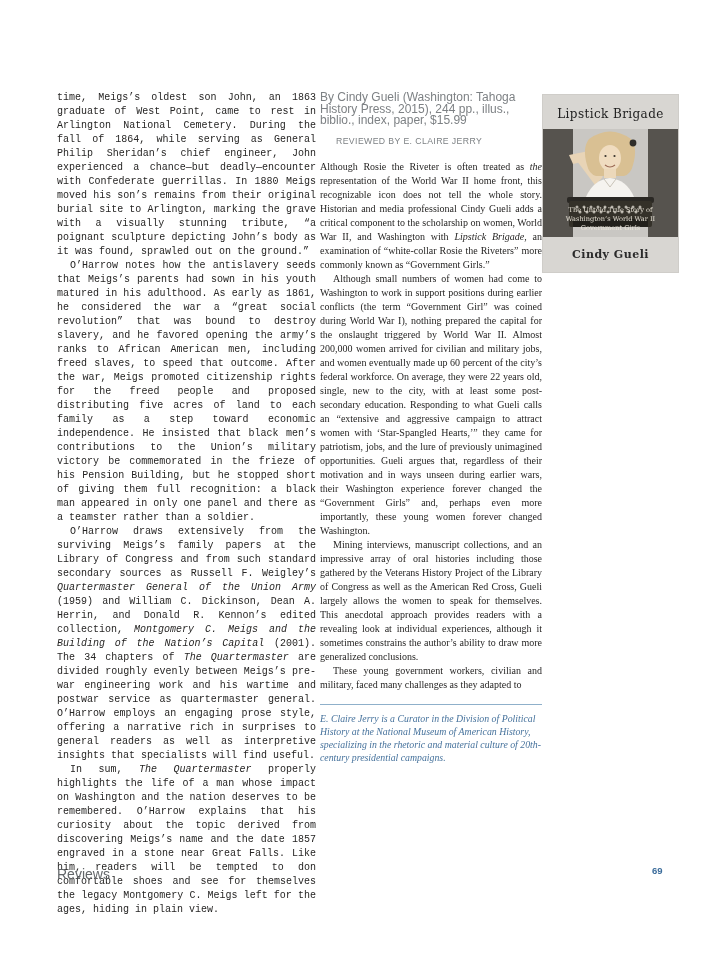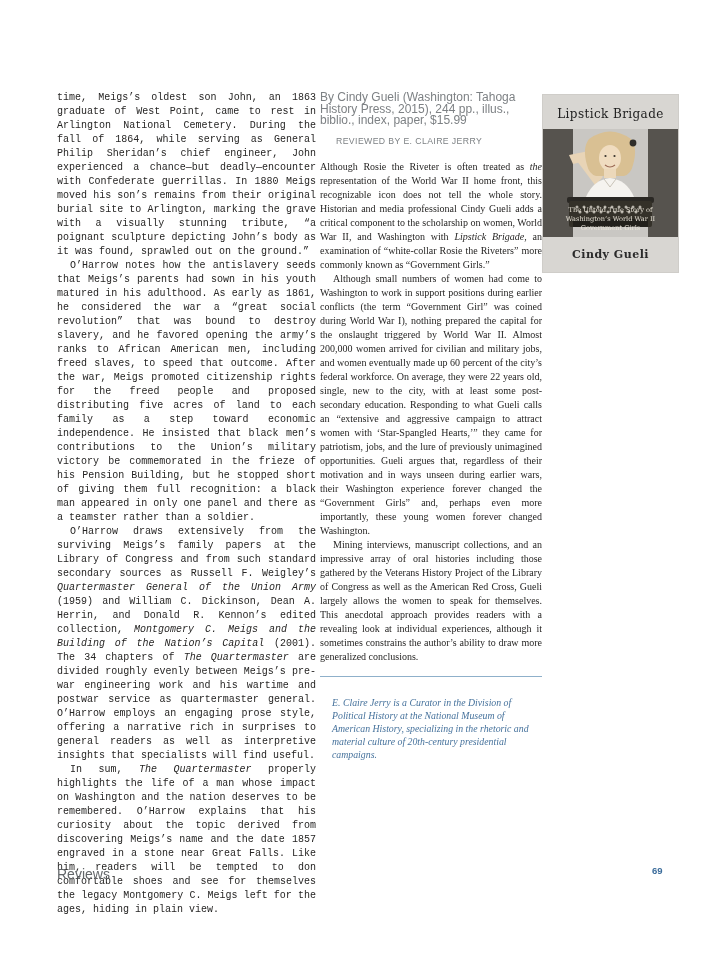--- a/index.html
+++ b/index.html
@@ -30,21 +30,21 @@
     margin:9px 0 0 16px; font-family:"Liberation Sans", sans-serif;
     font-size:8.7px; line-height:10px; color:#7d8184; letter-spacing:0.4px;
   }
   .review-body { margin-top:14px; }
 
   
   .bio-block {
     margin-top:12px; border-top:1px solid #8fb0ca; padding-top:7px;
   }
   .bio-text {
-    margin:12px; font-style:italic; font-size:9.8px; line-height:13.2px;
+    margin:0; font-style:italic; font-size:9.8px; line-height:13.2px;
     color:#46729c;
   }
 
   
   .cover-wrap {
     position:absolute; left:543px; top:95px; width:135px; height:177px;
     box-shadow:0 0 0 1px #cfcdc9;
   }
   .cover-wrap svg { display:block; }
 
@@ -72,20 +72,21 @@
       </div>
   </div>
 
   <div class="col-right">
     <p class="review-byline">By Cindy Gueli (Washington: Tahoga History Press, 2015), 244 pp., illus., biblio., index, paper, $15.99</p>
     <p class="reviewer-credit">REVIEWED BY E. CLAIRE JERRY</p>
     <div class="review-body">
         <p class="para"><span>Although Rosie the Riveter is often treated as </span><span class="it">the</span><span> representation of the World War II home front, this recognizable icon does not tell the whole story. Historian and media professional Cindy Gueli adds a critical component to the scholarship on women, World War II, and Washington with </span><span class="it">Lipstick Brigade</span><span>, an examination of “white-collar Rosie the Riveters” more commonly known as “Government Girls.”</span></p>
         <p class="para indent"><span>Although small numbers of women had come to Washington to work in support positions during earlier conflicts (the term “Government Girl” was coined during World War I), nothing prepared the capital for the onslaught triggered by World War II. Almost 200,000 women arrived for civilian and military jobs, and women eventually made up 60 percent of the city’s federal workforce. On average, they were 22 years old, single, new to the city, with at least some post-secondary education. Responding to what Gueli calls an “extensive and aggressive campaign to attract women with ‘Star-Spangled Hearts,’” they came for patriotism, jobs, and the lure of previously unimagined opportunities. Gueli argues that, regardless of their motivation and in ways unseen during earlier wars, their Washington experience forever changed the “Government Girls” and, perhaps even more importantly, these young women forever changed Washington.</span></p>
         <p class="para indent"><span>Mining interviews, manuscript collections, and an impressive array of oral histories including those gathered by the Veterans History Project of the Library of Congress as well as the American Red Cross, Gueli largely allows the women to speak for themselves. This anecdotal approach provides readers with a revealing look at individual experiences, although it sometimes constrains the author’s ability to draw more generalized conclusions.</span></p>
+        <p class="para indent"><span>These young government workers, civilian and military, faced many challenges as they adapted to</span></p>
       </div>
     <div class="bio-block">
       <p class="bio-text">E. Claire Jerry is a Curator in the Division of Political History at the National Museum of American History, specializing in the rhetoric and material culture of 20th-century presidential campaigns.</p>
     </div>
   </div>
 
   <div class="cover-wrap">
     <svg width="135" height="177" viewBox="0 0 135 177" xmlns="http://www.w3.org/2000/svg">
 
       <rect x="0" y="0" width="135" height="177" fill="#d8d6d2"></rect>

